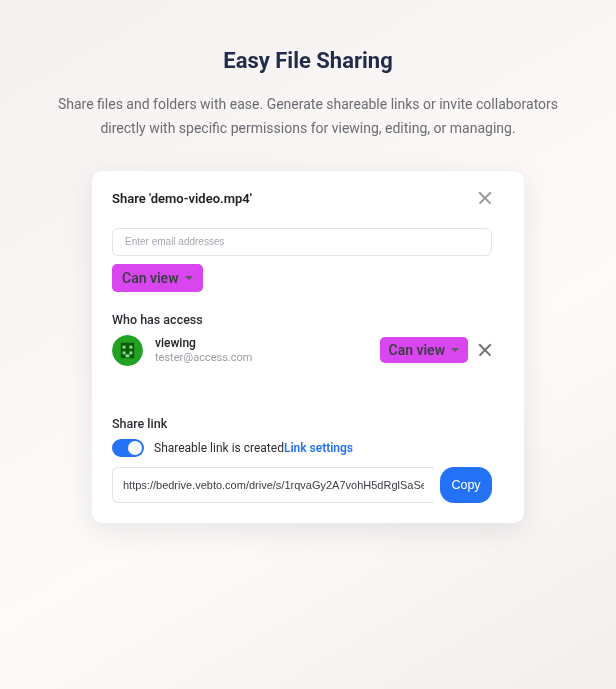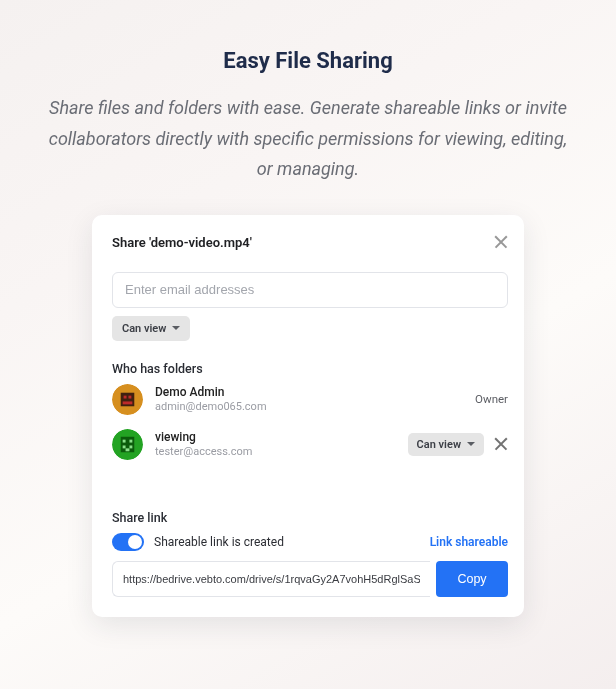--- a/index.html
+++ b/index.html
@@ -16,34 +16,33 @@
     overflow: hidden;
   }
   .headline {
     font-size: 22px;
     font-weight: 700;
     color: #1f2c4a;
     text-align: center;
     margin-bottom: 20px;
   }
   .subtext {
-    font-size: 18px;
+    font-size: 14px;
     line-height: 1.7;
     color: #6a6d75;
     text-align: center;
     max-width: 520px;
     margin-bottom: 30px;
-    font-style: italic;
   }
   .card {
     width: 432px;
     background: #fff;
     border-radius: 10px;
     box-shadow: 0 8px 28px rgba(30,40,60,.10);
-    padding: 20px 16px 20px 20px;
+    padding: 20px 32px 20px 20px;
   }
   .card-header {
     display: flex;
     justify-content: space-between;
     align-items: center;
     margin-bottom: 22px;
   }
   .card-title { font-size: 13px; font-weight: 600; color: #202124; }
   .close-icon {
     width: 14px; height: 14px;
@@ -61,37 +60,37 @@
   .close-icon::before { transform: rotate(45deg); }
   .close-icon::after { transform: rotate(-45deg); }
   .section-label {
     font-size: 12.5px;
     color: #2a2d34;
     font-weight: 500;
     margin-bottom: 8px;
   }
   .text-input {
     width: 100%;
-    height: 36px;
+    height: 28px;
     border: 1px solid #e2e4e9;
     border-radius: 6px;
     padding: 0 12px;
-    font-size: 13px;
+    font-size: 10px;
     color: #333;
     background: #fff;
   }
   .text-input::placeholder { color: #a3a6ad; }
   .perm-chip {
     display: inline-flex;
     align-items: center;
     gap: 6px;
-    background: #e5e5e5;
+    background: #d946ef;
     border-radius: 5px;
     padding: 6px 10px;
-    font-size: 11px;
+    font-size: 14px;
     font-weight: 600;
     color: #3c3f46;
     margin-top: 8px;
     margin-bottom: 20px;
     cursor: pointer;
   }
   .caret-down {
     width: 0; height: 0;
     border-left: 4px solid transparent;
     border-right: 4px solid transparent;
@@ -115,21 +114,20 @@
   .divider { height: 36px; }
   .share-section-label {
     font-size: 12.5px;
     color: #2a2d34;
     font-weight: 500;
     margin-bottom: 4px;
   }
   .share-row {
     display: flex;
     align-items: center;
-    justify-content: space-between;
     margin-bottom: 10px;
     margin-top: 8px;
   }
   .share-left { display:flex; align-items:center; gap:10px; }
   .toggle {
     width: 32px; height: 18px;
     background: #2372f5;
     border-radius: 9px;
     position: relative;
     cursor: pointer;
@@ -161,28 +159,28 @@
     border-radius: 6px 0 0 6px;
     padding: 0 10px;
     font-size: 11px;
     color: #3a3c42;
     background: #fff;
     border-right: none;
     overflow: hidden;
     white-space: nowrap;
   }
   .copy-btn {
-    width: 72px;
+    width: 52px;
     height: 36px;
     background: #2372f5;
     color: #fff;
     font-size: 12.5px;
     font-weight: 500;
     border: none;
-    border-radius: 4px;
+    border-radius: 14px;
     cursor: pointer;
     margin-left: 6px;
   }
   .perm-chip.small {
     margin: 0;
     padding: 5px 9px;
   }
 </style>
 </head>
 <body>
@@ -195,38 +193,22 @@
     <div class="card-title">Share 'demo-video.mp4'</div>
     <div class="close-icon"></div>
   </div>
 
   <input class="text-input" type="text" placeholder="Enter email addresses" style="">
   <div class="perm-chip">
     <span>Can view</span>
     <span class="caret-down"></span>
   </div>
 
-  <div class="section-label">Who has folders</div>
-
-  <div class="access-row">
-    <svg class="avatar" viewBox="0 0 32 32">
-      <circle cx="16" cy="16" r="16" fill="#d68f1f"></circle>
-      <rect x="9" y="9" width="14" height="14" fill="#402010"></rect>
-      <rect x="12" y="12" width="3" height="3" fill="#be2a2a"></rect>
-      <rect x="17" y="12" width="3" height="3" fill="#be2a2a"></rect>
-      <rect x="11" y="18" width="10" height="3" fill="#be2a2a"></rect>
-    </svg>
-    <div>
-      <div class="user-name">Demo Admin</div>
-      <div class="user-email">admin@demo065.com</div>
-    </div>
-    <div class="row-right">
-      <span class="owner-label">Owner</span>
-    </div>
-  </div>
+  <div class="section-label">Who has access</div>
+
 
   <div class="access-row">
     <svg class="avatar" viewBox="0 0 32 32">
       <circle cx="16" cy="16" r="16" fill="#23a323"></circle>
       <rect x="9" y="8" width="14" height="16" fill="#0b5c0b"></rect>
       <rect x="11" y="11" width="3" height="3" fill="#89e089"></rect>
       <rect x="18" y="11" width="3" height="3" fill="#89e089"></rect>
       <rect x="11" y="17" width="3" height="3" fill="#89e089"></rect>
       <rect x="18" y="17" width="3" height="3" fill="#89e089"></rect>
       <rect x="14" y="20" width="4" height="3" fill="#89e089"></rect>
@@ -245,19 +227,19 @@
   </div>
 
   <div class="divider"></div>
 
   <div class="share-section-label">Share link</div>
   <div class="share-row">
     <div class="share-left">
       <div class="toggle"></div>
       <span class="share-status">Shareable link is created</span>
     </div>
-    <span class="link-settings">Link shareable</span>
+    <span class="link-settings">Link settings</span>
   </div>
   <div class="link-row">
     <input class="link-input" type="text" readonly="" value="https://bedrive.vebto.com/drive/s/1rqvaGy2A7vohH5dRglSaSeRdRwP" style="">
     <button class="copy-btn">Copy</button>
   </div>
 </div>
 
 </body></html>

